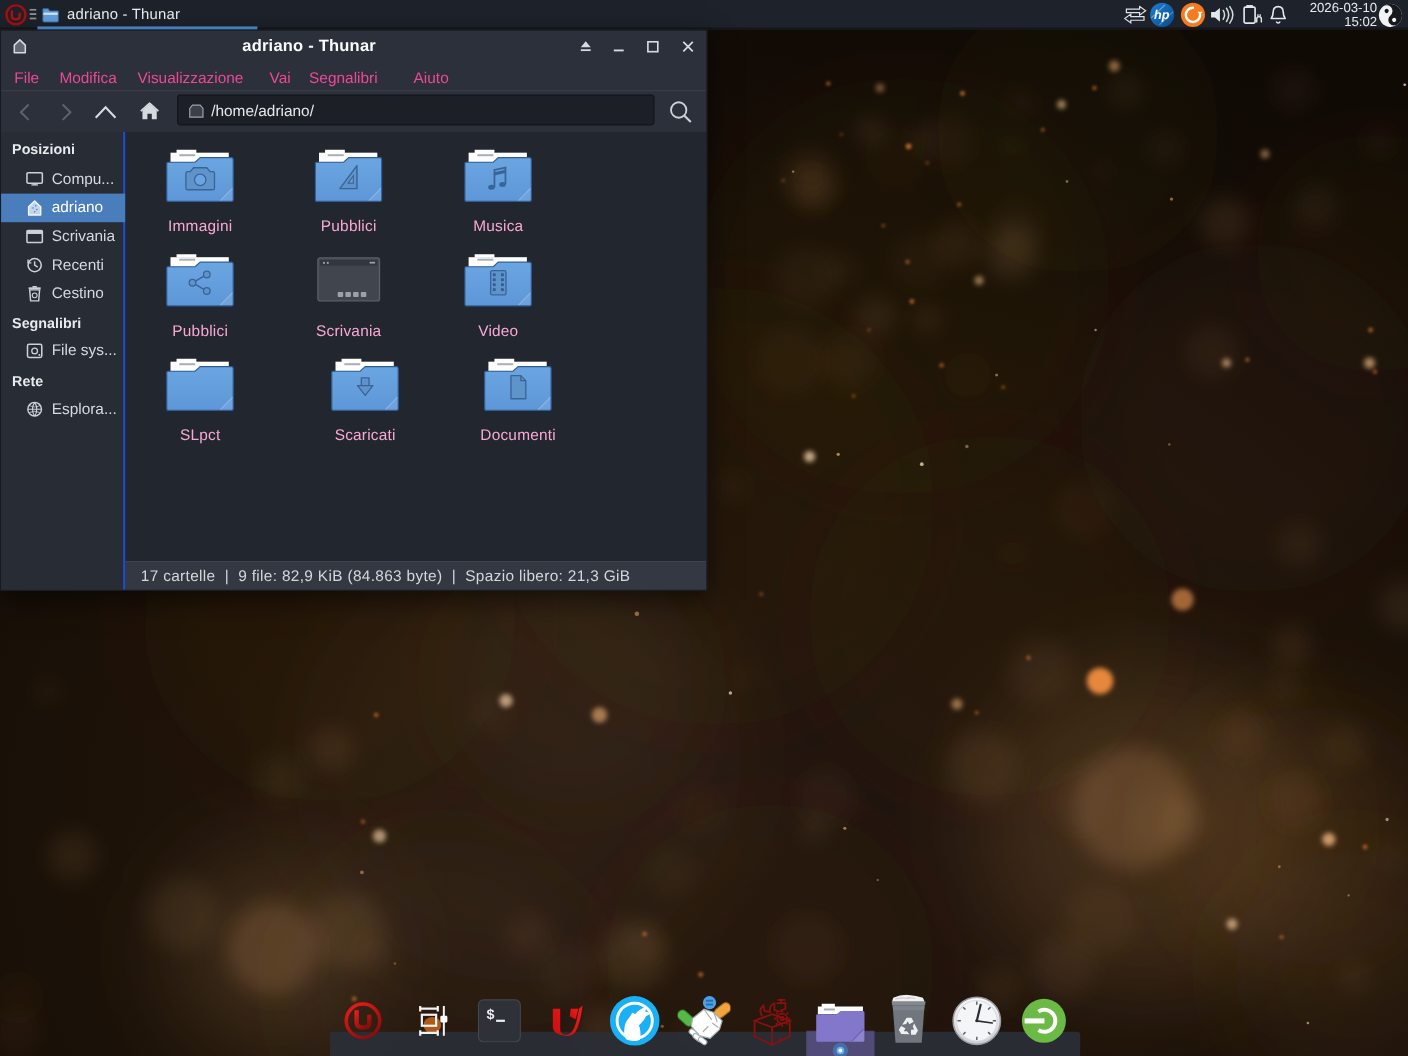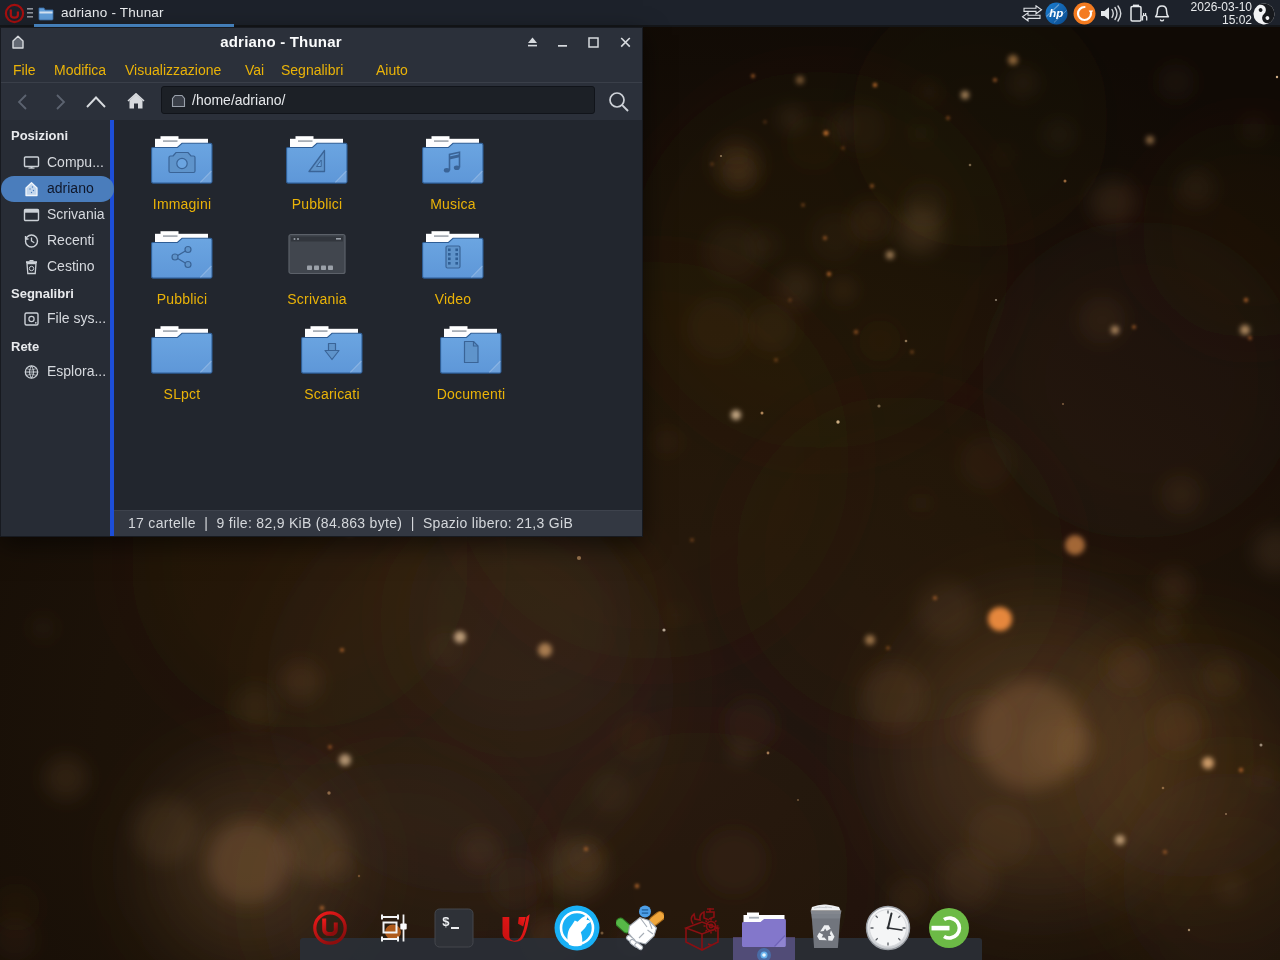--- a/index.html
+++ b/index.html
@@ -10,38 +10,38 @@
 #panel{position:absolute;left:0;top:0;width:1280px;height:27px;background:#1d222b;}
 #panel .wbtn-underline{position:absolute;left:34px;top:24px;width:200px;height:3px;background:#4d8fd1;}
 #panel .wbtn-text{position:absolute;left:61px;top:5px;font-size:13.5px;color:#eceef0;letter-spacing:.2px;}
 #clock{position:absolute;right:28px;top:1px;width:72px;text-align:right;color:#e8eaec;font-size:12px;line-height:12.5px;}
 
 #win{position:absolute;left:0;top:27px;width:643px;height:510px;background:#2b303a;
  border:1px solid #171a20;box-shadow:0 8px 24px rgba(0,0,0,.55);}
 #titlebar{position:absolute;left:0;top:0;width:641px;height:28px;background:#2b303a;}
 #titlebar .t{position:absolute;left:0;top:5px;width:560px;text-align:center;color:#fafbfc;font-weight:bold;font-size:15px;letter-spacing:.2px;}
 #menubar{position:absolute;left:0;top:28px;width:641px;height:27px;background:#2b303a;border-bottom:1px solid #3a3f49;}
-#menubar span{position:absolute;top:6px;font-size:14px;color:#eab308;}
+#menubar span{position:absolute;top:6px;font-size:14px;color:#ec4899;}
 #toolbar{position:absolute;left:0;top:56px;width:641px;height:36px;background:#2b303a;}
 #pathbar{position:absolute;left:160px;top:58px;width:434px;height:28px;background:#1c2026;
  border:1px solid #11141a;border-radius:3px;color:#e6e8eb;font-size:14px;line-height:26px;}
 #pathbar .txt{position:absolute;left:30px;top:0;text-align:center;}
-#sidebar{position:absolute;left:0;top:92px;width:113px;height:416px;background:#272c35;border-right:4px solid #1d4ed8;}
+#sidebar{position:absolute;left:0;top:92px;width:113px;height:416px;background:#272c35;border-right:2px solid #1d4ed8;}
 #filepane{position:absolute;left:113px;top:92px;width:528px;height:390px;background:#22262e;}
 #statusbar{position:absolute;left:113px;top:482px;width:528px;height:26px;background:#333842;border-top:1px solid #3e434d;
  color:#d4d7db;font-size:14px;line-height:25px;}
 #statusbar .txt{position:absolute;left:14px;letter-spacing:.3px;}
 .srow{position:absolute;left:0;width:113px;height:26px;font-size:14px;color:#d6d9de;}
-.srow.sel{background:#4a7dbc;color:#0f172a;border-radius:13px;}
+.srow.sel{background:#4a7dbc;color:#ffffff;}
 .srow .lbl{position:absolute;left:46px;top:4px;white-space:nowrap;overflow:hidden;}
 .shead{position:absolute;left:10px;font-size:13px;font-weight:bold;color:#e8eaed;white-space:nowrap;}
 .sic{position:absolute;left:22px;top:5px;}
 .cell{position:absolute;width:124px;text-align:center;}
 .cell .ic{display:inline-block;}
-.cell .lb{margin-top:8px;font-size:14px;color:#eab308;letter-spacing:.2px;}
+.cell .lb{margin-top:8px;font-size:14px;color:#f9a8d4;letter-spacing:.2px;}
 
 #dock{position:absolute;left:300px;top:938px;width:682px;height:22px;background:rgba(42,46,54,.93);border-radius:3px 3px 0 0;}
 #docktile{position:absolute;left:733px;top:937px;width:62px;height:23px;background:rgba(130,115,205,.45);}
 .dicon{position:absolute;}
 </style></head>
 <body>
 <svg class="wp" width="1280" height="960" viewBox="0 0 1280 960">
     <defs>
       <filter id="b0" x="-200%" y="-200%" width="500%" height="500%">
         <feGaussianBlur stdDeviation="0.6"></feGaussianBlur>

